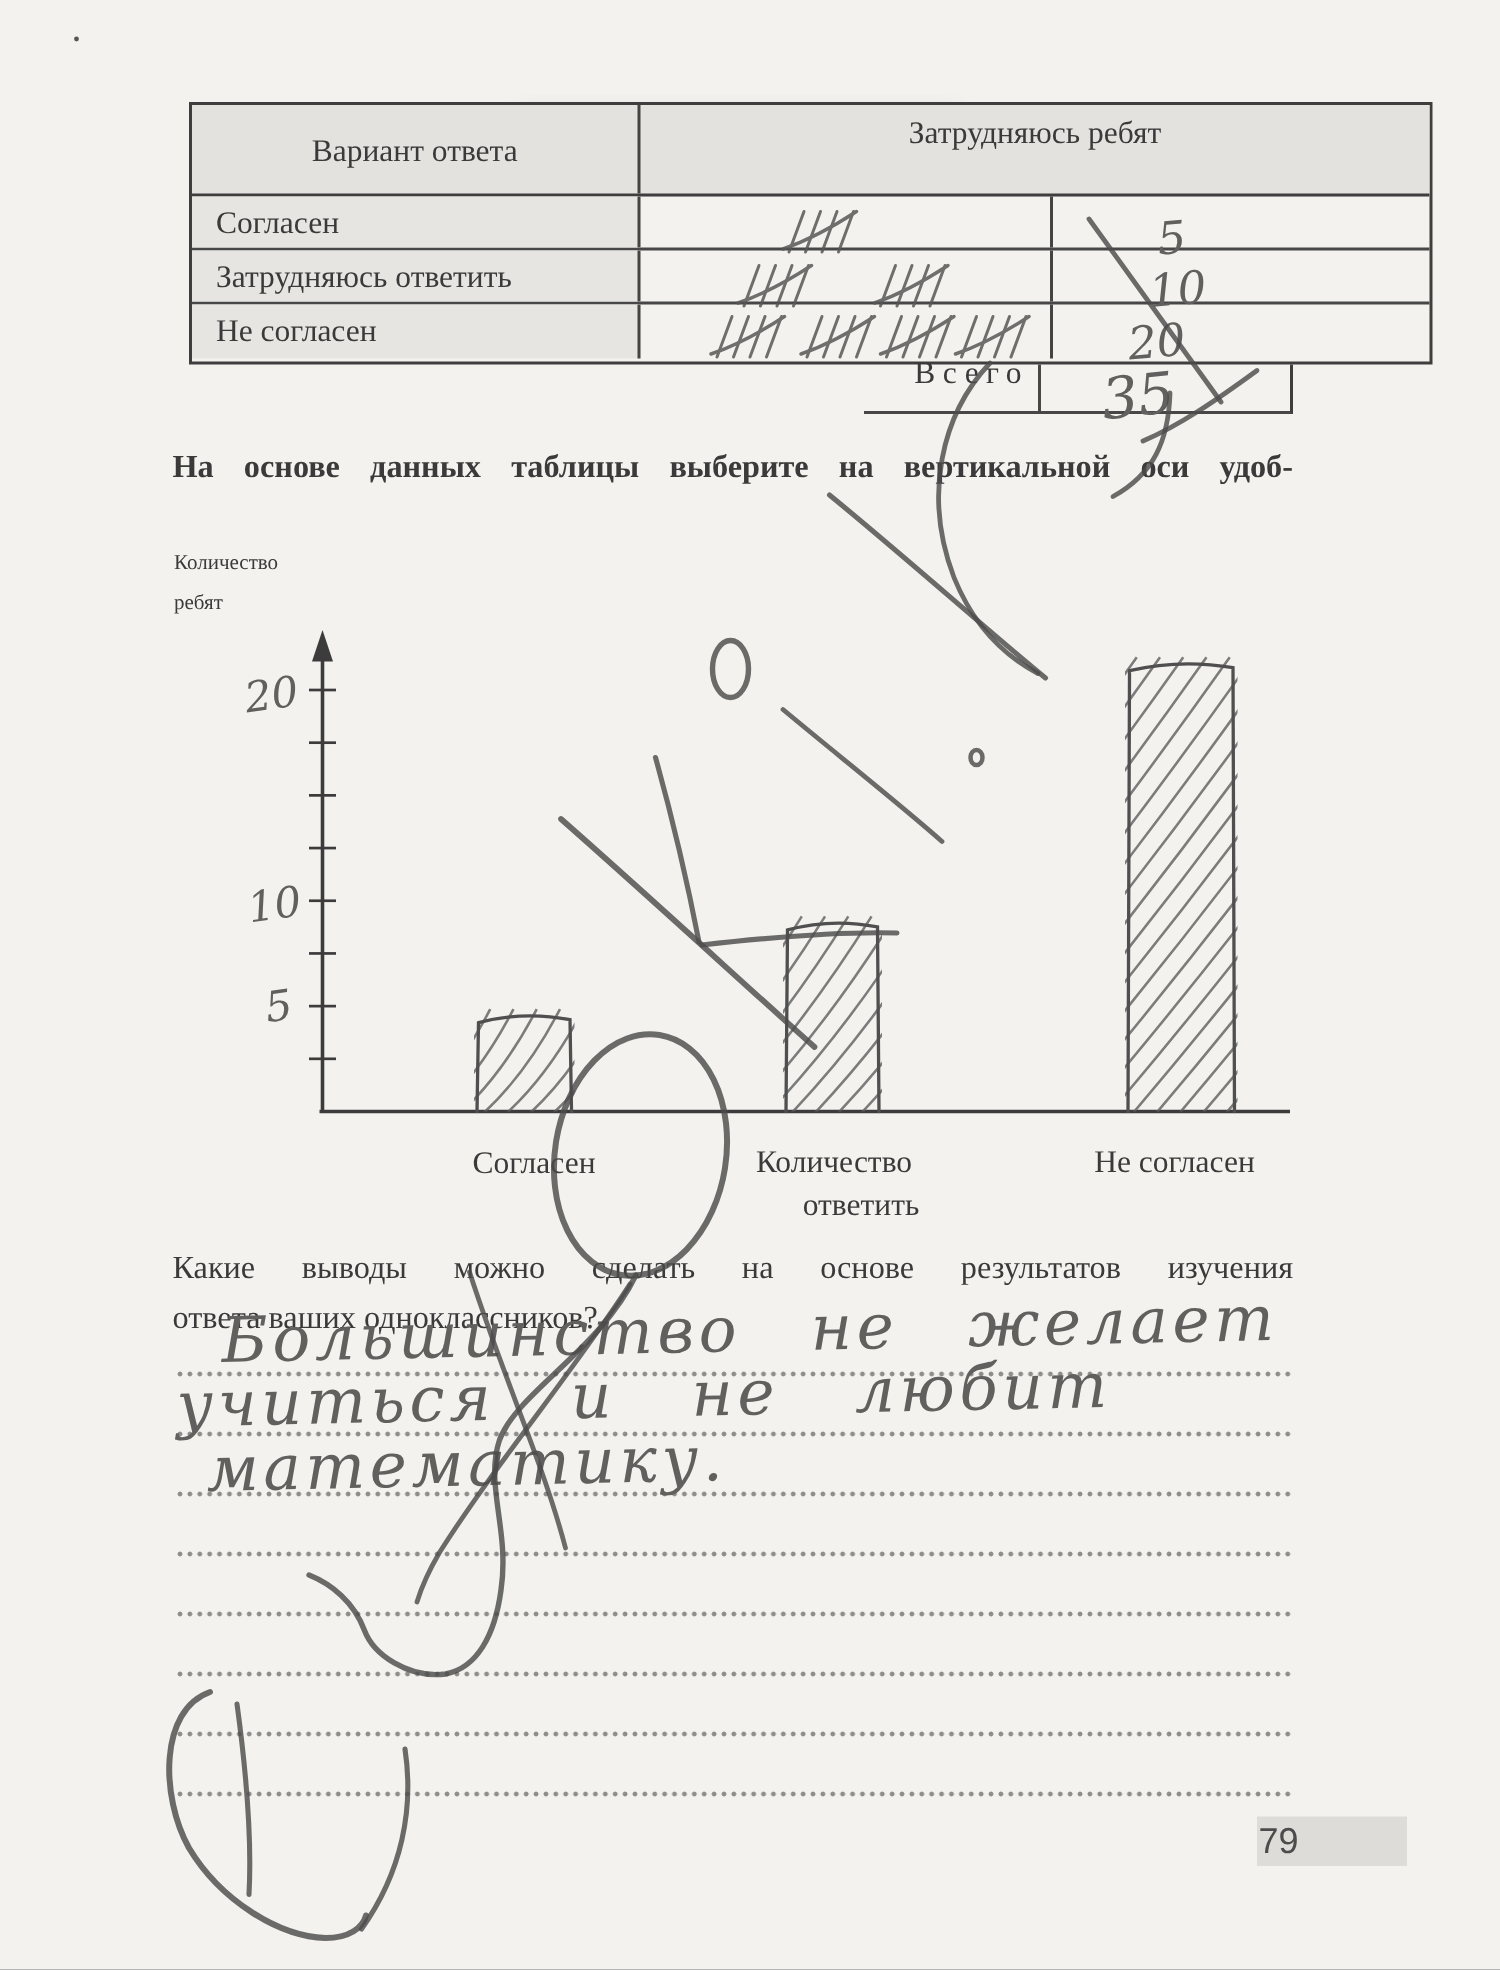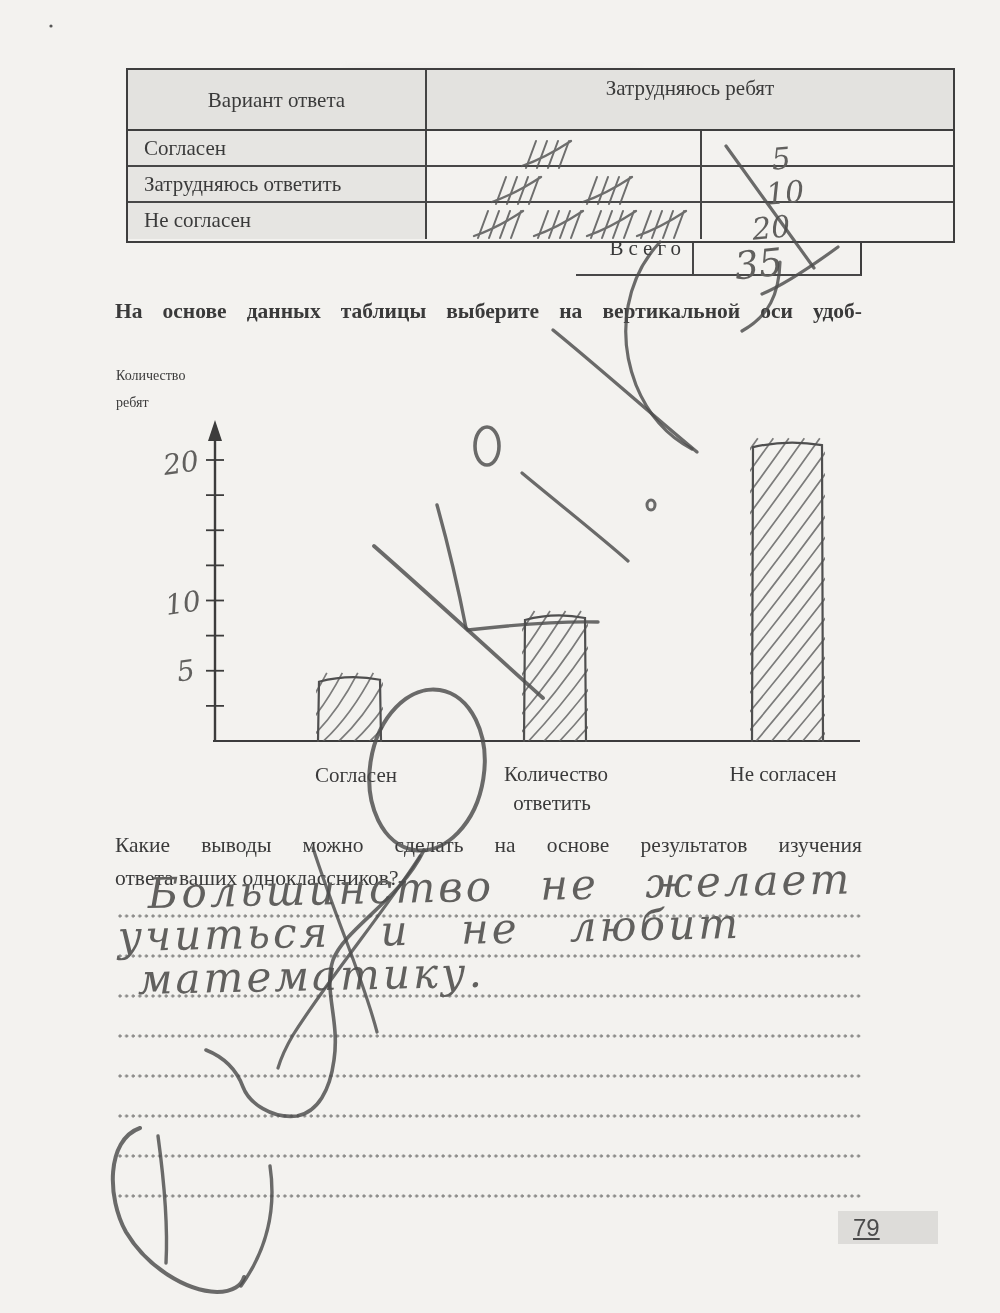--- a/index.html
+++ b/index.html
@@ -33,21 +33,21 @@
   #ylab{left:116px;top:362px;width:132px;font-size:14px;line-height:27px;}
   #ylab div:last-child{text-align:left;}
   
   .dotline{left:118px;width:744px;height:4px;
     background-image:radial-gradient(circle at 2px 2px,#8d8d8b 1.3px,rgba(0,0,0,0) 1.9px);
     background-size:6.6px 4px;background-repeat:repeat-x;}
   
   #smudge{left:345px;top:70px;width:295px;height:26px;background:#c7c6c2;opacity:.28;filter:blur(5px);}
   #pagenum{left:838px;top:1211px;width:100px;height:33px;background:#dddcd9;
            font-family:"Liberation Sans",sans-serif;font-size:24px;color:#4c4c4c;line-height:33px;}
-  #pagenum span{padding-left:15px;text-decoration:underline;}
+  #pagenum span{padding-left:1px;}
   #ink{left:0;top:0;pointer-events:none;}
   .hw{font-family:"DejaVu Serif",serif;font-style:italic;fill:#61605e;}
   .scrib{stroke:#4c4c4c;fill:none;stroke-linecap:round;stroke-linejoin:round;opacity:.82;}
 </style>
 </head>
 <body>
 
 <div id="scan">
 
   <div id="smudge" class="abs"></div>
@@ -80,21 +80,21 @@
   <div class="abs para" style="top:295px;font-weight:bold;">
     <div class="just">На основе данных таблицы выберите на вертикальной оси удоб-</div>
   </div>
 
   <div id="ylab" class="abs">
     <div>Количество</div>
     <div>ребят</div>
   </div>
   <div class="abs cat" style="left:296px;top:763px;width:120px;">Согласен</div>
   <div class="abs cat" style="left:476px;top:762px;width:160px;">Количество</div>
-  <div class="abs cat" style="left:472px;top:791px;width:160px;">ответить</div>
+  <div class="abs cat" style="left:494px;top:791px;width:160px;">ответить</div>
   <div class="abs cat" style="left:713px;top:762px;width:140px;">Не согласен</div>
 
   <div class="abs para" style="top:829px;">
     <div class="just">Какие выводы можно сделать на основе результатов изучения</div>
     <div>ответа ваших одноклассников?</div>
   </div>
 
   <div class="abs dotline" style="top:914px;"></div>
   <div class="abs dotline" style="top:954px;"></div>
   <div class="abs dotline" style="top:994px;"></div>

